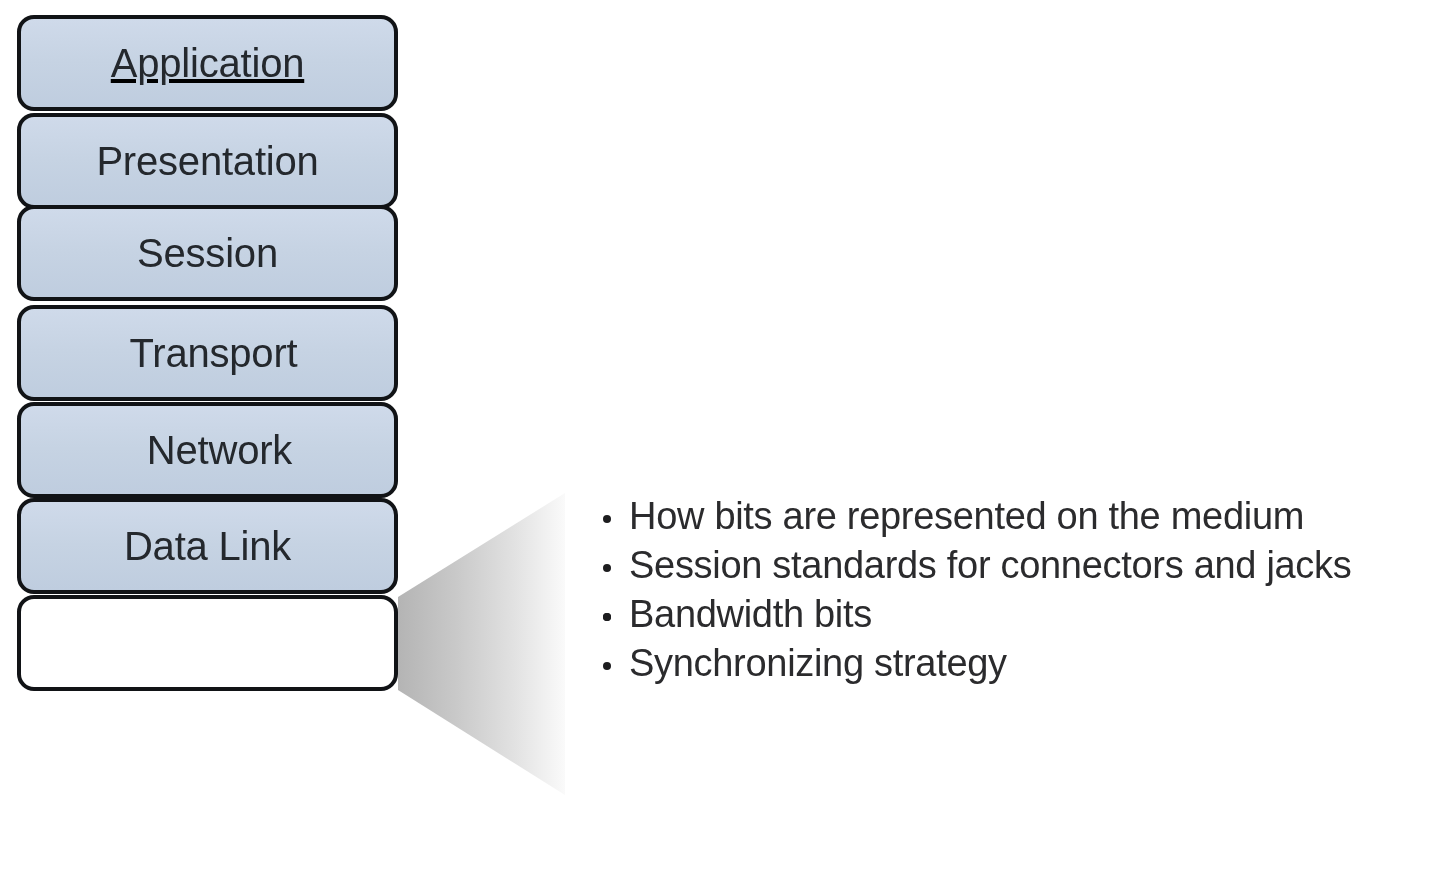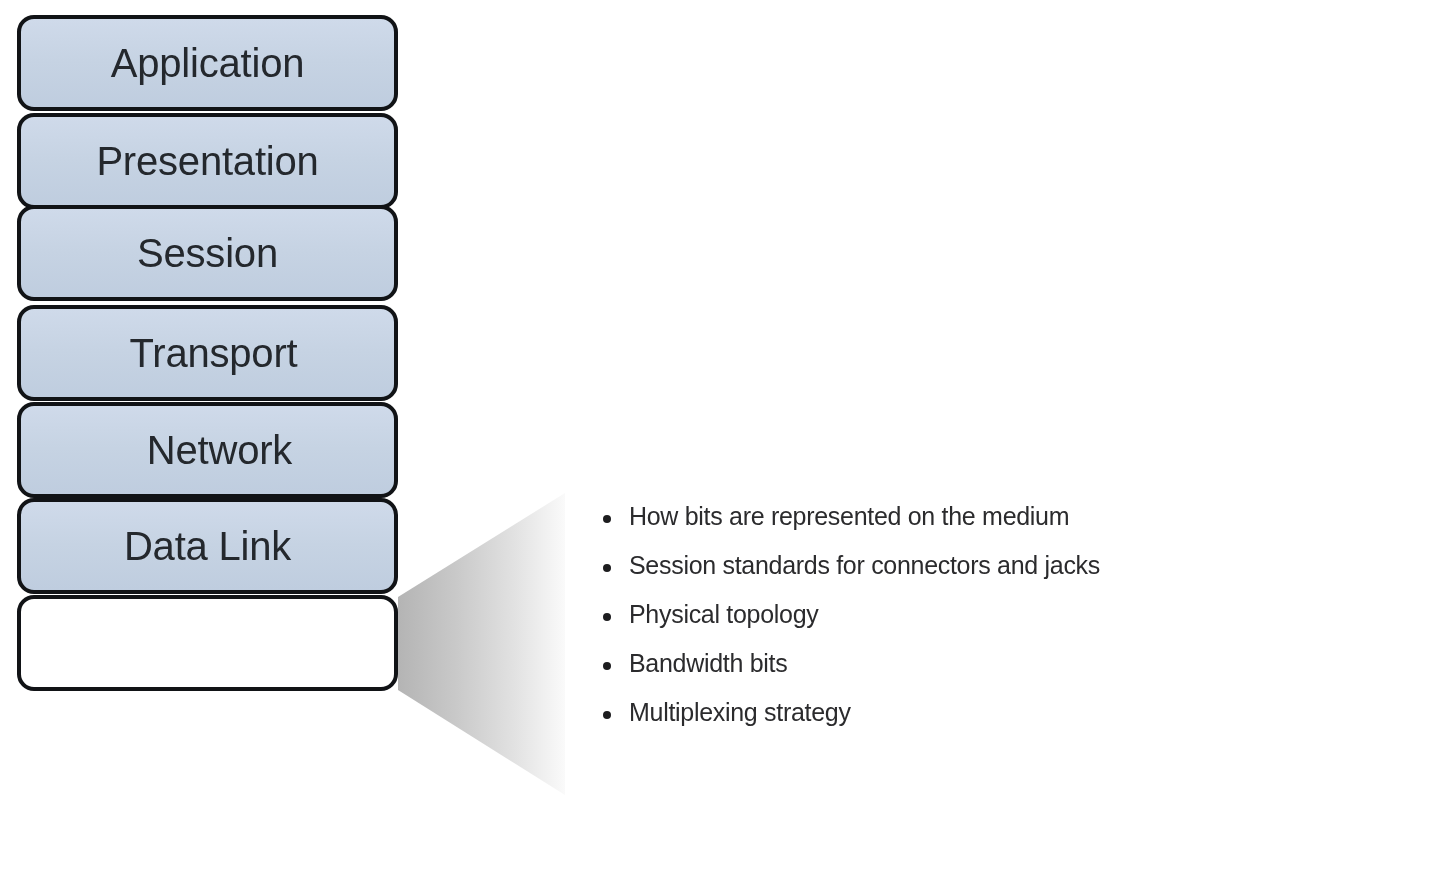--- a/index.html
+++ b/index.html
@@ -79,21 +79,21 @@
     position: absolute;
     left: 600px;
     top: 492px;
     width: 830px;
     z-index: 3;
   }
 
   .detail-item {
     position: relative;
     padding-left: 29px;
-    font-size: 25px;
+    font-size: 38px;
     line-height: 49px;
     color: #2b2b2d;
     white-space: nowrap;
     letter-spacing: -0.3px;
   }
 
   .detail-bullet {
     position: absolute;
     left: 3px;
     top: 23px;
@@ -103,21 +103,21 @@
     background: #1d1d1f;
   }
 </style>
 </head>
 <body>
 
 <div id="diagram-root">
 
   <div id="layer-stack">
 
-    <div class="layer-box" style="top:0px;">
+    <div class="layer-box" style="top:0px;text-decoration:underline;">
       <span class="layer-label">Application</span>
     </div>
 
     <div class="layer-box" style="top:98px;">
       <span class="layer-label">Presentation</span>
     </div>
 
     <div class="layer-box" style="top:190px;">
       <span class="layer-label">Session</span>
     </div>
@@ -161,29 +161,28 @@
       <span>How bits are represented on the medium</span>
     </div>
 
     <div class="detail-item">
       <span class="detail-bullet"></span>
       <span>Session standards for connectors and jacks</span>
     </div>
 
     <div class="detail-item">
       <span class="detail-bullet"></span>
-      <span>Physical topology</span>
     </div>
 
 
     <div class="detail-item">
       <span class="detail-bullet"></span>
       <span>Bandwidth bits</span>
     </div>
 
     <div class="detail-item">
       <span class="detail-bullet"></span>
-      <span>Multiplexing strategy</span>
+      <span>Synchronizing strategy</span>
     </div>
 
   </div>
 
 </div>
 
 </body></html>

